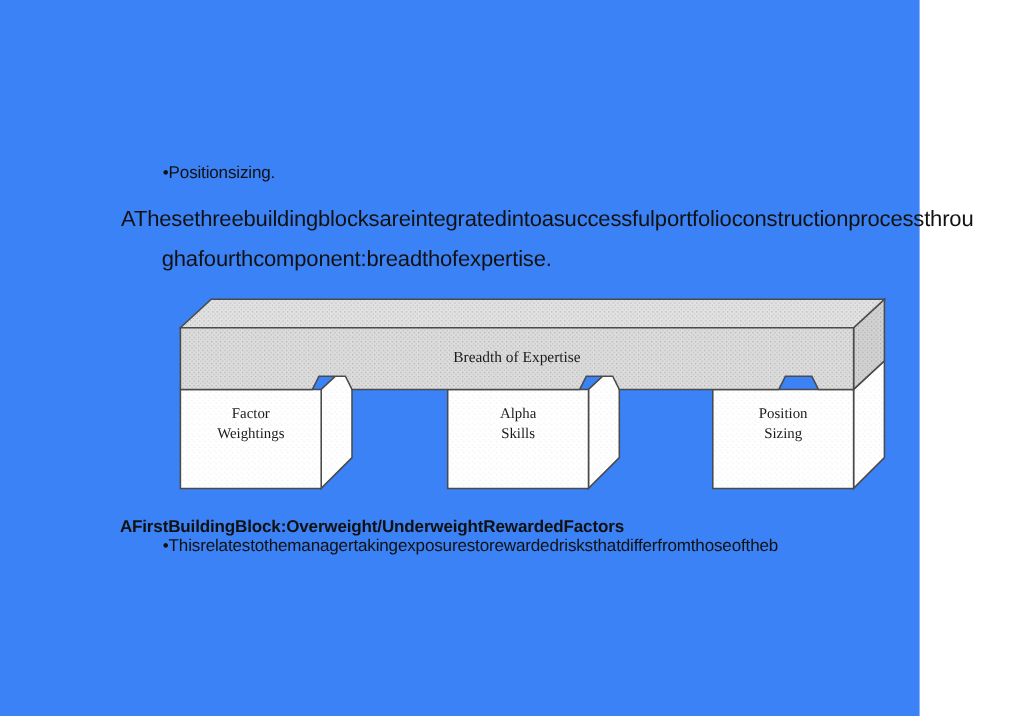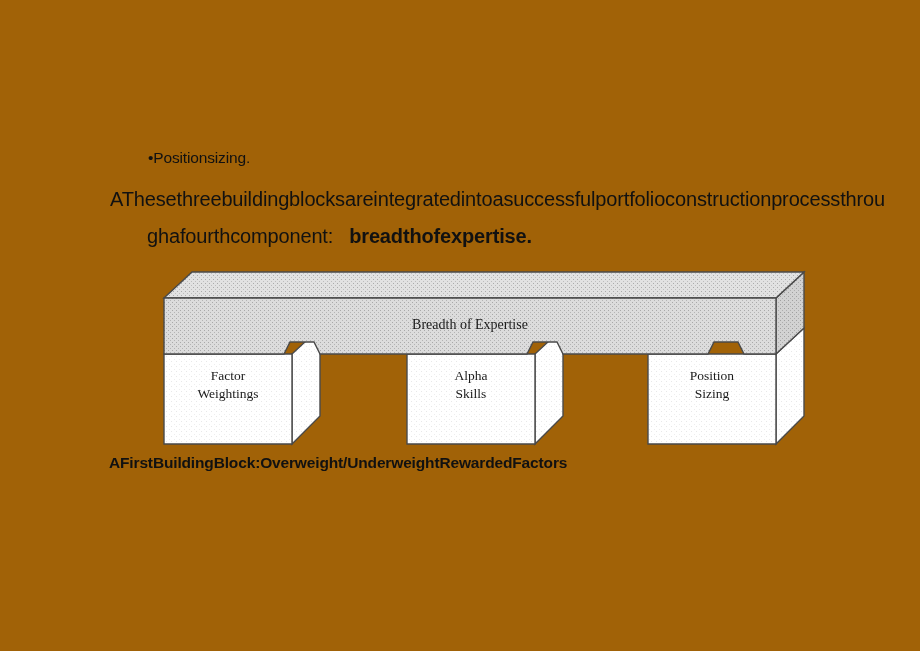--- a/index.html
+++ b/index.html
@@ -12,23 +12,23 @@
     height: 651px;
     position: relative;
     font-family: "Liberation Sans", sans-serif;
     color: #000000;
     overflow: hidden;
   }
 
   .page {
     position: absolute;
     inset: 0;
-    width: 920px;
+    width: 836px;
     height: 651px;
-    background: #a16207;
+    background: #3b82f6;
   }
 
   
   .txt {
     position: absolute;
     font-family: "Liberation Sans", sans-serif;
     color: #111111;
     white-space: nowrap;
     letter-spacing: -0.15px;
     line-height: 1;
@@ -36,24 +36,24 @@
 
   .bullet-line {
     font-size: 15.5px;
   }
   .body-line {
     font-size: 20px;
   }
   .heading-line {
     font-size: 15.5px;
     font-weight: bold;
+    margin-top: 17px;
   }
   .bold {
-    font-weight: bold;
-    margin-left: 16px;
+    font-weight: normal;
   }
 
   #line-position-sizing { left: 148px;  top: 150px; }
   #line-integrated-1    { left: 110px;  top: 189px; }
   #line-integrated-2    { left: 147px;  top: 226px; }
   #line-first-block     { left: 109px;  top: 455px; }
   #line-relates-1       { left: 148px;  top: 489px; }
   #line-relates-2       { left: 170px;  top: 527px; }
 
   
@@ -155,15 +155,16 @@
                  L 174 84 L 150 84 L 144 96
                  L 24 96
                  Z" fill="url(#stipple)" stroke="#4a4a4a" stroke-width="1.4" stroke-linejoin="miter"></path>
         <text class="slab-label" x="330" y="71" text-anchor="middle">Breadth of Expertise</text>
       </g>
     </svg>
   </div>
 
   <div class="txt heading-line" id="line-first-block">AFirstBuildingBlock:Overweight/UnderweightRewardedFactors</div>
 
+  <div class="txt bullet-line" id="line-relates-1">•Thisrelatestothemanagertakingexposurestorewardedrisksthatdifferfromthoseoftheb</div>
 
 
 </div>
 
 </body></html>

